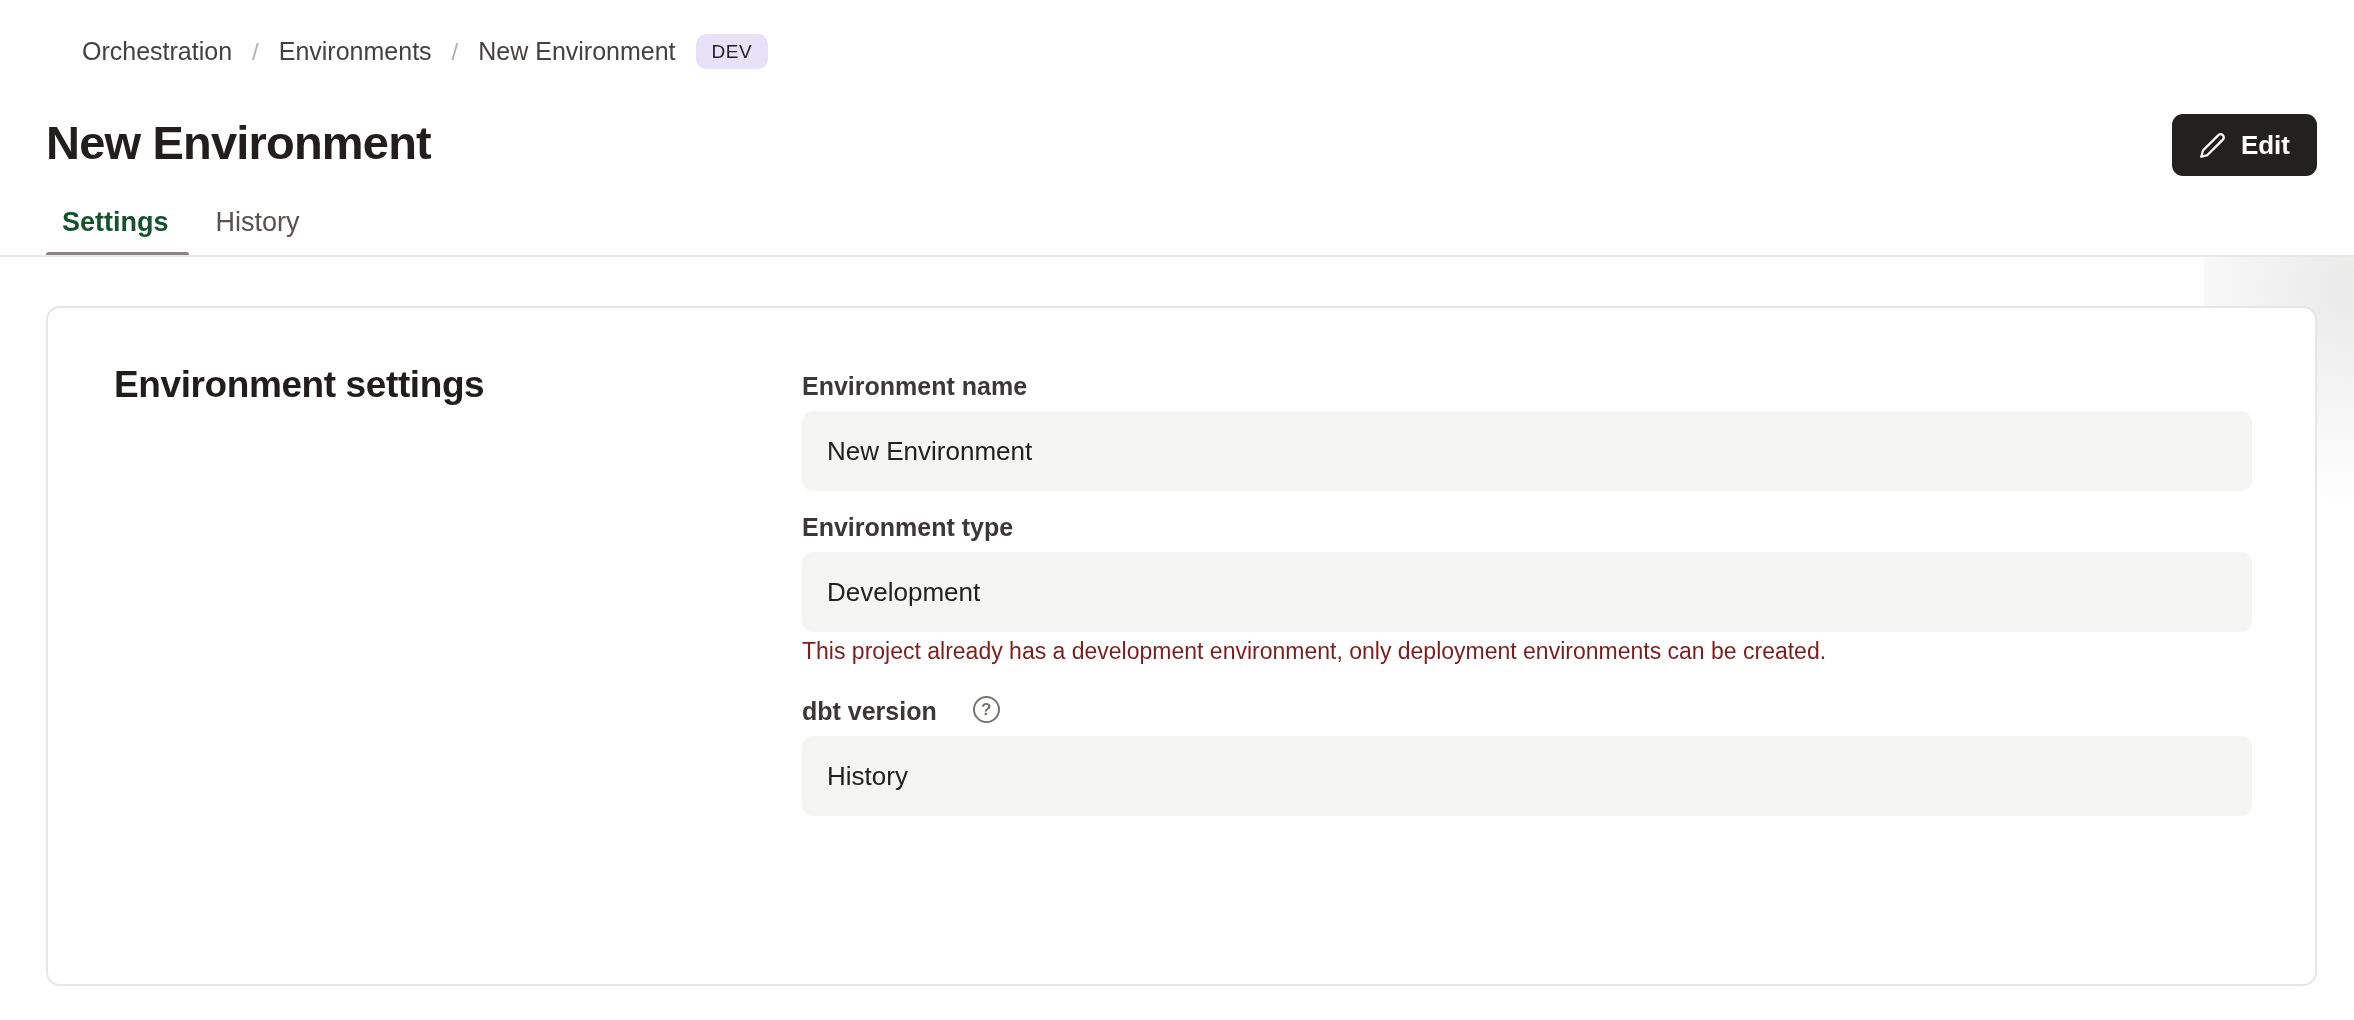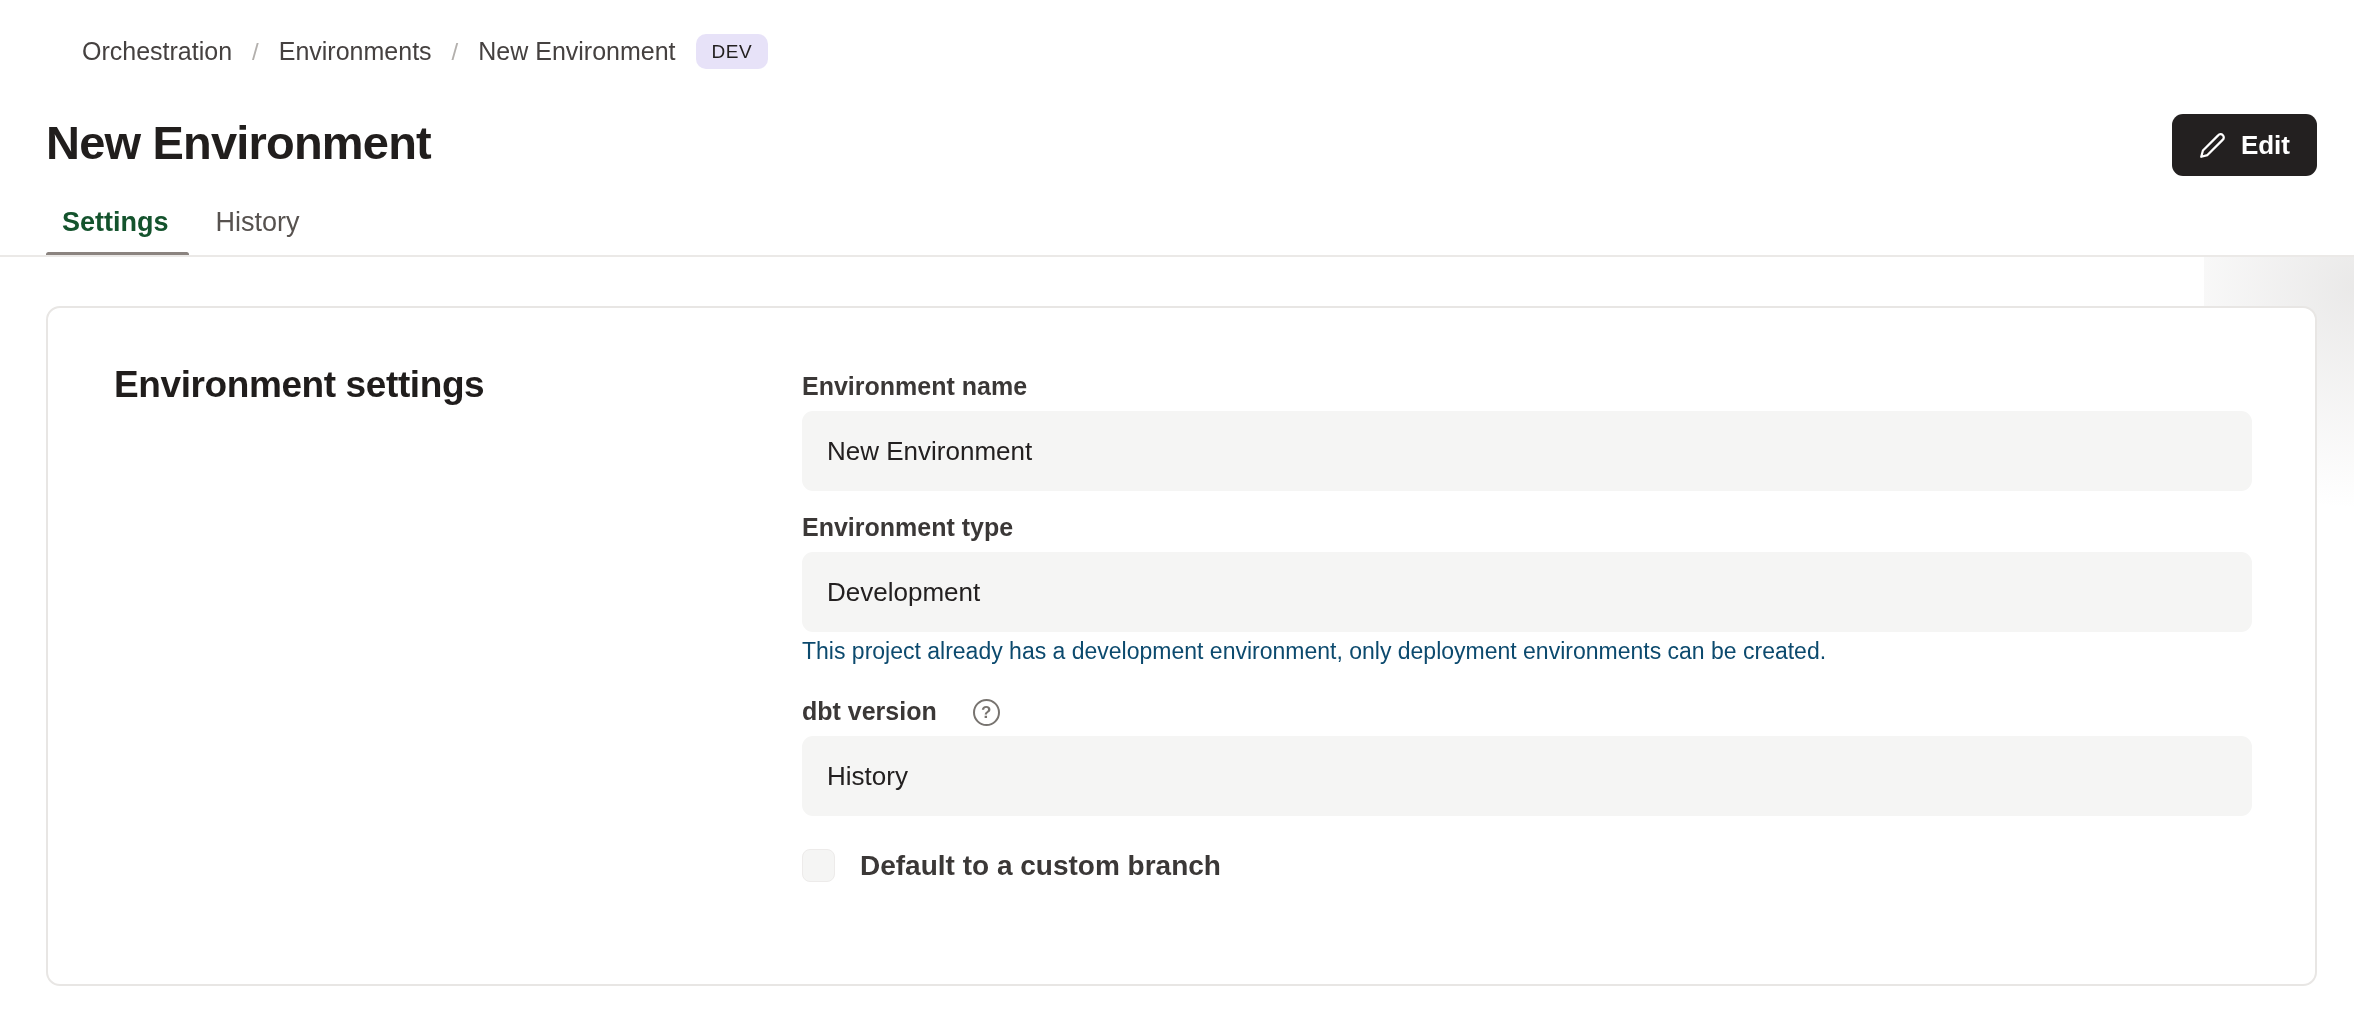--- a/index.html
+++ b/index.html
@@ -76,34 +76,34 @@
     border: 2px solid #e8e6e4; border-radius: 14px;
   }
   .card-heading {
     position: absolute; left: 66px; top: 56px;
     font-size: 37px; font-weight: 700; letter-spacing: -0.4px;
     color: #201d1c; margin: 0;
   }
 
   .form { position: absolute; left: 754px; top: 63px; width: 1450px; }
   .field-label {
-    display: flex; align-items: flex-end; gap: 12px;
+    display: flex; align-items: flex-start; gap: 12px;
     font-size: 25px; font-weight: 600; color: #3b3837;
     line-height: 30px; margin: 21px 0 10px;
   }
   .field-label.first { margin-top: 0; }
   .field-label.spaced { margin-top: 30px; gap: 36px; }
   .text-input {
     height: 80px; width: 1450px;
     background: #f5f5f4; border-radius: 11px;
     display: flex; align-items: center; padding: 0 25px;
     font-size: 26px; color: #232020; cursor: text;
   }
   .helper {
-    font-size: 23px; line-height: 30px; color: #0c4a6e;
+    font-size: 23px; line-height: 30px; color: #7f1d1d;
     margin-top: 4px;
   }
   .help-icon {
     width: 27px; height: 27px; border-radius: 50%;
     border: 2px solid #787470; color: #787470;
     display: inline-flex; align-items: center; justify-content: center;
     font-size: 17px; font-weight: 600; cursor: pointer;
   }
   .checkbox-row {
     margin-top: 33px;
@@ -171,21 +171,17 @@
       <div class="helper">This project already has a development environment, only deployment environments can be created.</div>
 
       <div class="field-label spaced">
         <span>dbt version</span>
         <span class="help-icon">?</span>
       </div>
       <div class="text-input">
         <span>History</span>
       </div>
 
-      <div class="checkbox-row">
-        <span class="checkbox"></span>
-        <span class="checkbox-label">Default to a custom branch</span>
-      </div>
 
     </div>
   </section>
 
 </div>
 
 </body></html>

